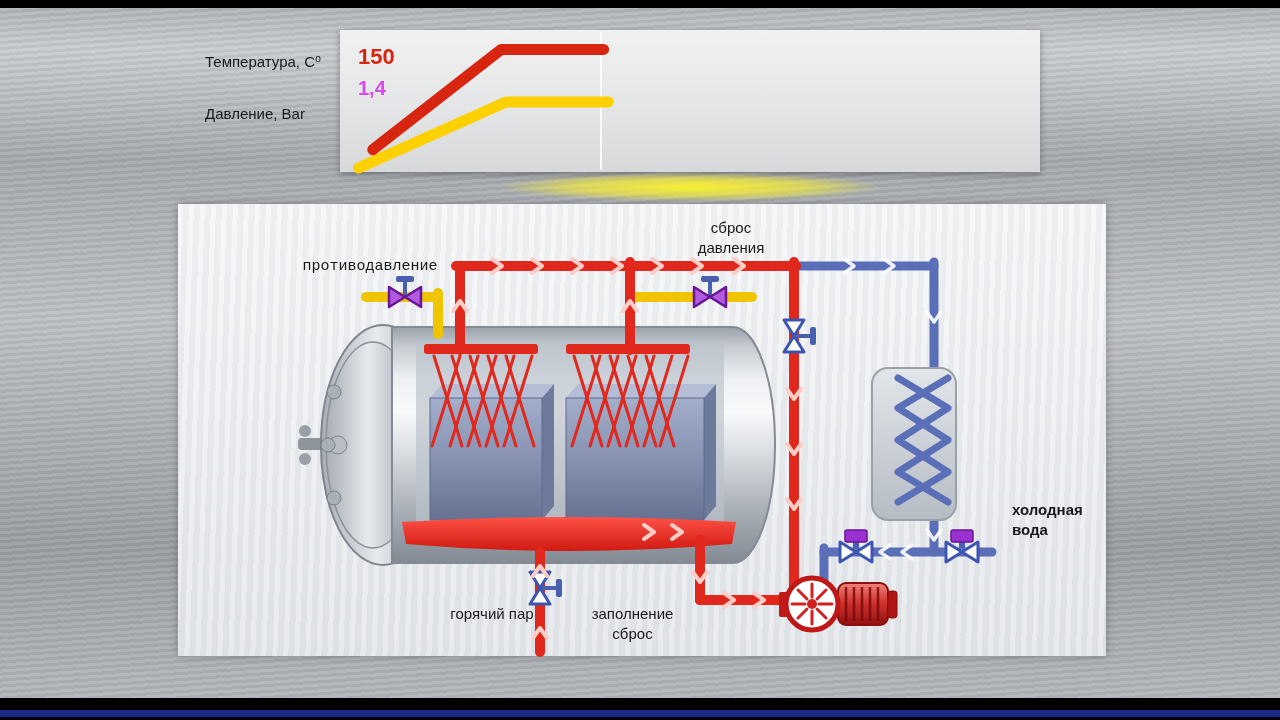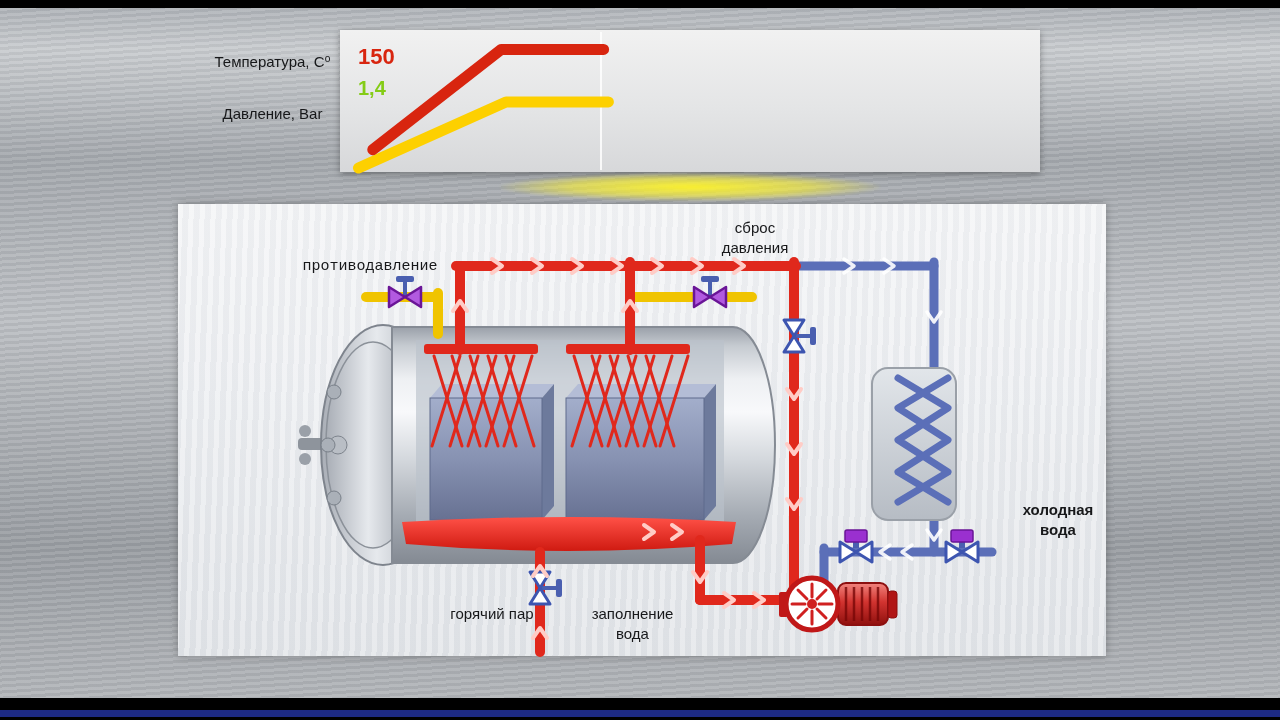--- a/index.html
+++ b/index.html
@@ -36,26 +36,26 @@
   .chart-panel{
     position:absolute;left:340px;top:30px;width:700px;height:142px;
     background:linear-gradient(180deg,#f1f1f1 0%,#e4e5e6 55%,#d7d8da 100%);
     box-shadow:0 2px 7px rgba(0,0,0,.35);
   }
   .bar-top{position:absolute;left:0;top:0;width:100%;height:8px;background:#000;z-index:40;}
   .bar-bottom{position:absolute;left:0;bottom:0;width:100%;height:22px;background:#000;z-index:40;}
   .scrub{position:absolute;left:0;bottom:3px;width:100%;height:7px;background:#1d2a85;z-index:41;}
   .diagram-svg{position:absolute;left:0;top:0;z-index:10;}
   .label{
-    position:absolute;z-index:20;color:#17181a;font-size:15px;line-height:1.3;text-align:center;
+    position:absolute;z-index:20;color:#17181a;font-size:15px;line-height:1.3;
   }
   .label.center{text-align:center;}
   .chart-val{position:absolute;z-index:20;font-weight:bold;}
   .temp-val{left:358px;top:44px;font-size:22px;color:#d8250f;}
-  .press-val{left:358px;top:77px;font-size:20px;color:#84cc16;}
+  .press-val{left:358px;top:77px;font-size:20px;color:#d946ef;}
   .glow{
     position:absolute;left:500px;top:173px;width:380px;height:28px;z-index:15;
     background:radial-gradient(ellipse at center,rgba(255,244,40,.95) 0%,rgba(255,244,40,.55) 45%,rgba(255,244,40,0) 72%);
     filter:blur(1px);
   }
   .phase-label{
     position:absolute;left:500px;top:178px;width:380px;z-index:16;
     text-align:center;font-weight:bold;font-size:16px;color:var(--phase);
     letter-spacing:6px;
   }
@@ -82,24 +82,24 @@
   <div class="chart-panel"></div>
 
   <div class="label" style="left:205px;top:52px;width:135px;">Температура, C⁰</div>
   <div class="label" style="left:205px;top:104px;width:135px;">Давление, Bar</div>
   <div class="chart-val temp-val">150</div>
   <div class="chart-val press-val">1,4</div>
 
   <div class="glow"></div>
 
   <div class="label center" style="left:295px;top:257px;width:150px;font-family:Liberation Mono, monospace;">противодавление</div>
-  <div class="label center" style="left:700px;top:218px;width:110px;">сброс давления</div>
+  <div class="label center" style="left:676px;top:218px;width:110px;">сброс давления</div>
   <div class="label" style="left:1012px;top:500px;width:92px;font-weight:bold;">холодная вода</div>
   <div class="label center" style="left:446px;top:604px;width:92px;">горячий пар</div>
-  <div class="label center" style="left:575px;top:604px;width:115px;">заполнение вода</div>
+  <div class="label center" style="left:575px;top:604px;width:115px;">заполнение сброс</div>
 
   <svg class="diagram-svg" width="1280" height="720" viewBox="0 0 1280 720">
     <defs>
       <path id="chv" d="M-6,-7 L4,0 L-6,7"></path>
       <linearGradient id="bodyGrad" x1="0" y1="0" x2="0" y2="1">
         <stop offset="0" stop-color="#9aa0a9"></stop>
         <stop offset="0.08" stop-color="#c6cbd1"></stop>
         <stop offset="0.22" stop-color="#eef0f3"></stop>
         <stop offset="0.36" stop-color="#f8f9fb"></stop>
         <stop offset="0.56" stop-color="#d4d8dd"></stop>

